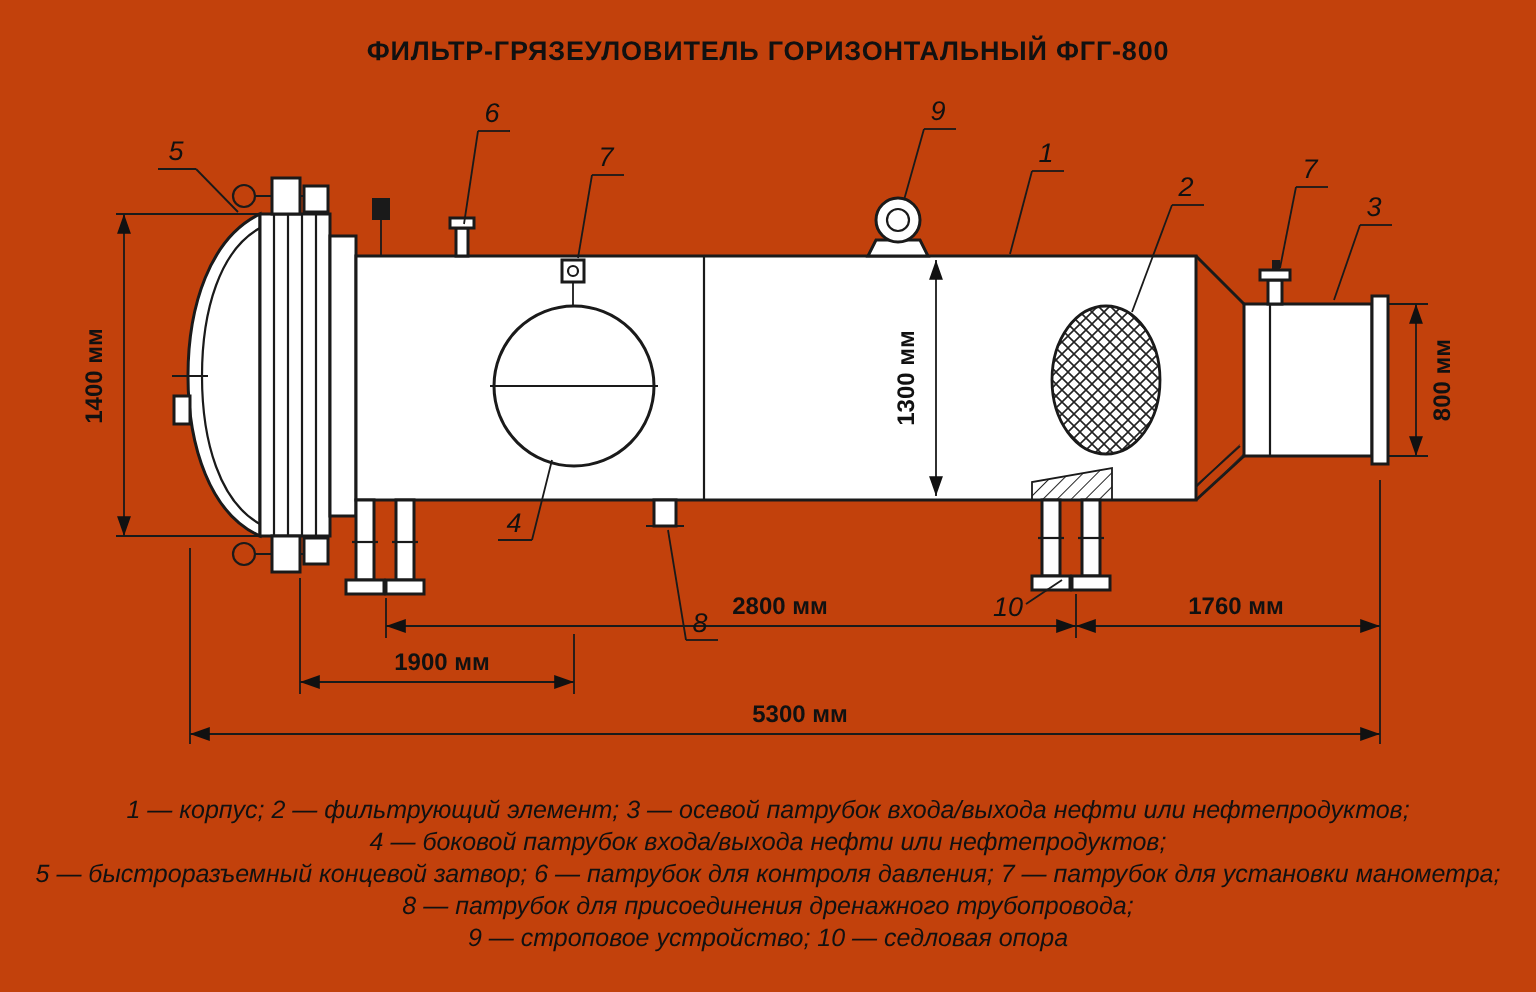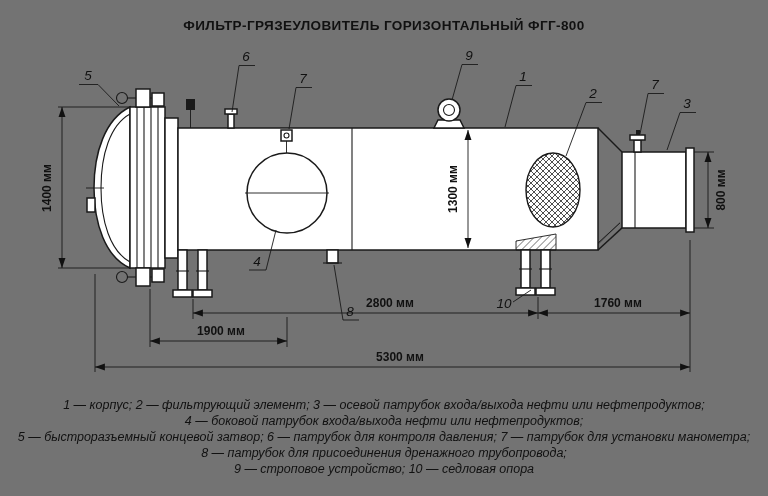--- a/index.html
+++ b/index.html
@@ -1,17 +1,17 @@
 <!DOCTYPE html>
 <html><head>
 <meta charset="utf-8">
 <style>
   html,body{margin:0;padding:0;background:#fff;}
   .stage{
-    position:relative;width:768px;height:496px;background:#737373;
+    position:relative;width:768px;height:496px;background:#c2410c;
     font-family:"Liberation Sans", sans-serif;overflow:hidden;
   }
   svg{position:absolute;left:0;top:0;}
   svg text{fill:#111111;}
   .ttl{font-size:13.5px;font-weight:bold;letter-spacing:.4px;}
   .dimlab{font-size:12px;font-weight:bold;}
   .co{font-size:13.5px;font-style:italic;}
   .lg{font-size:12.5px;font-style:italic;}
   .ol{fill:#ffffff;stroke:#1a1a1a;stroke-width:1.5;}
   .lk{fill:none;stroke:#1a1a1a;stroke-width:1.5;}

